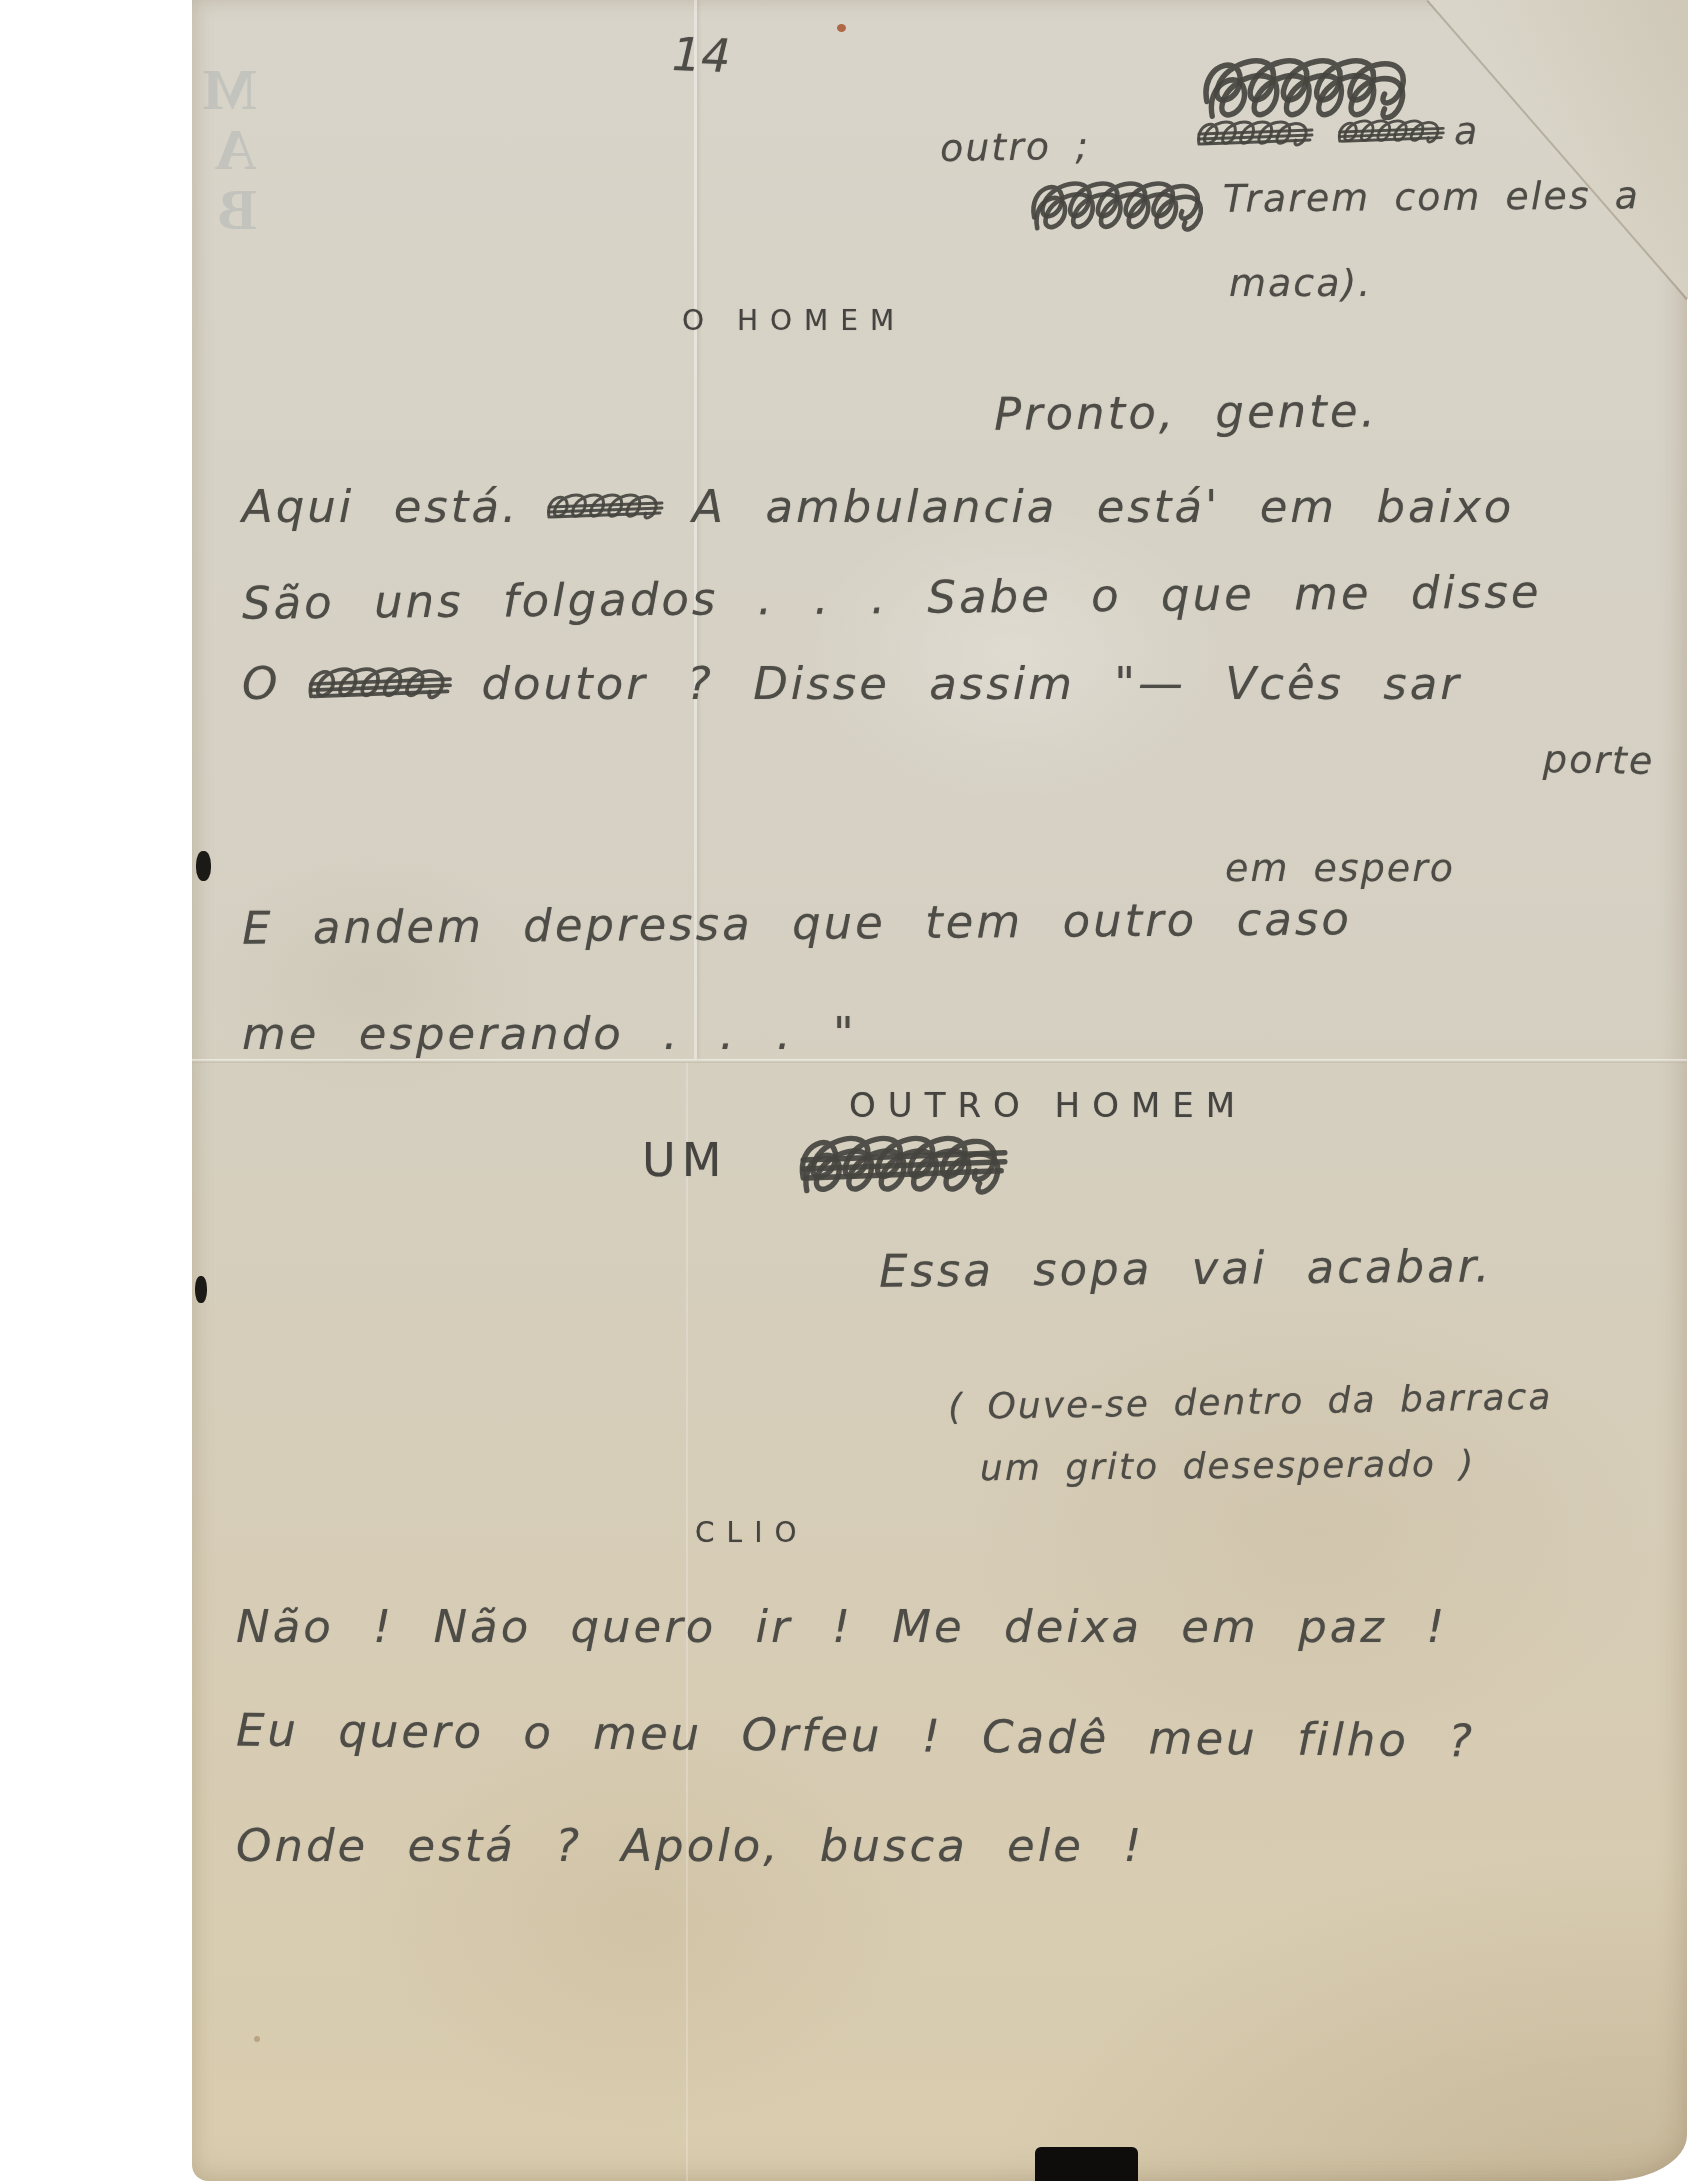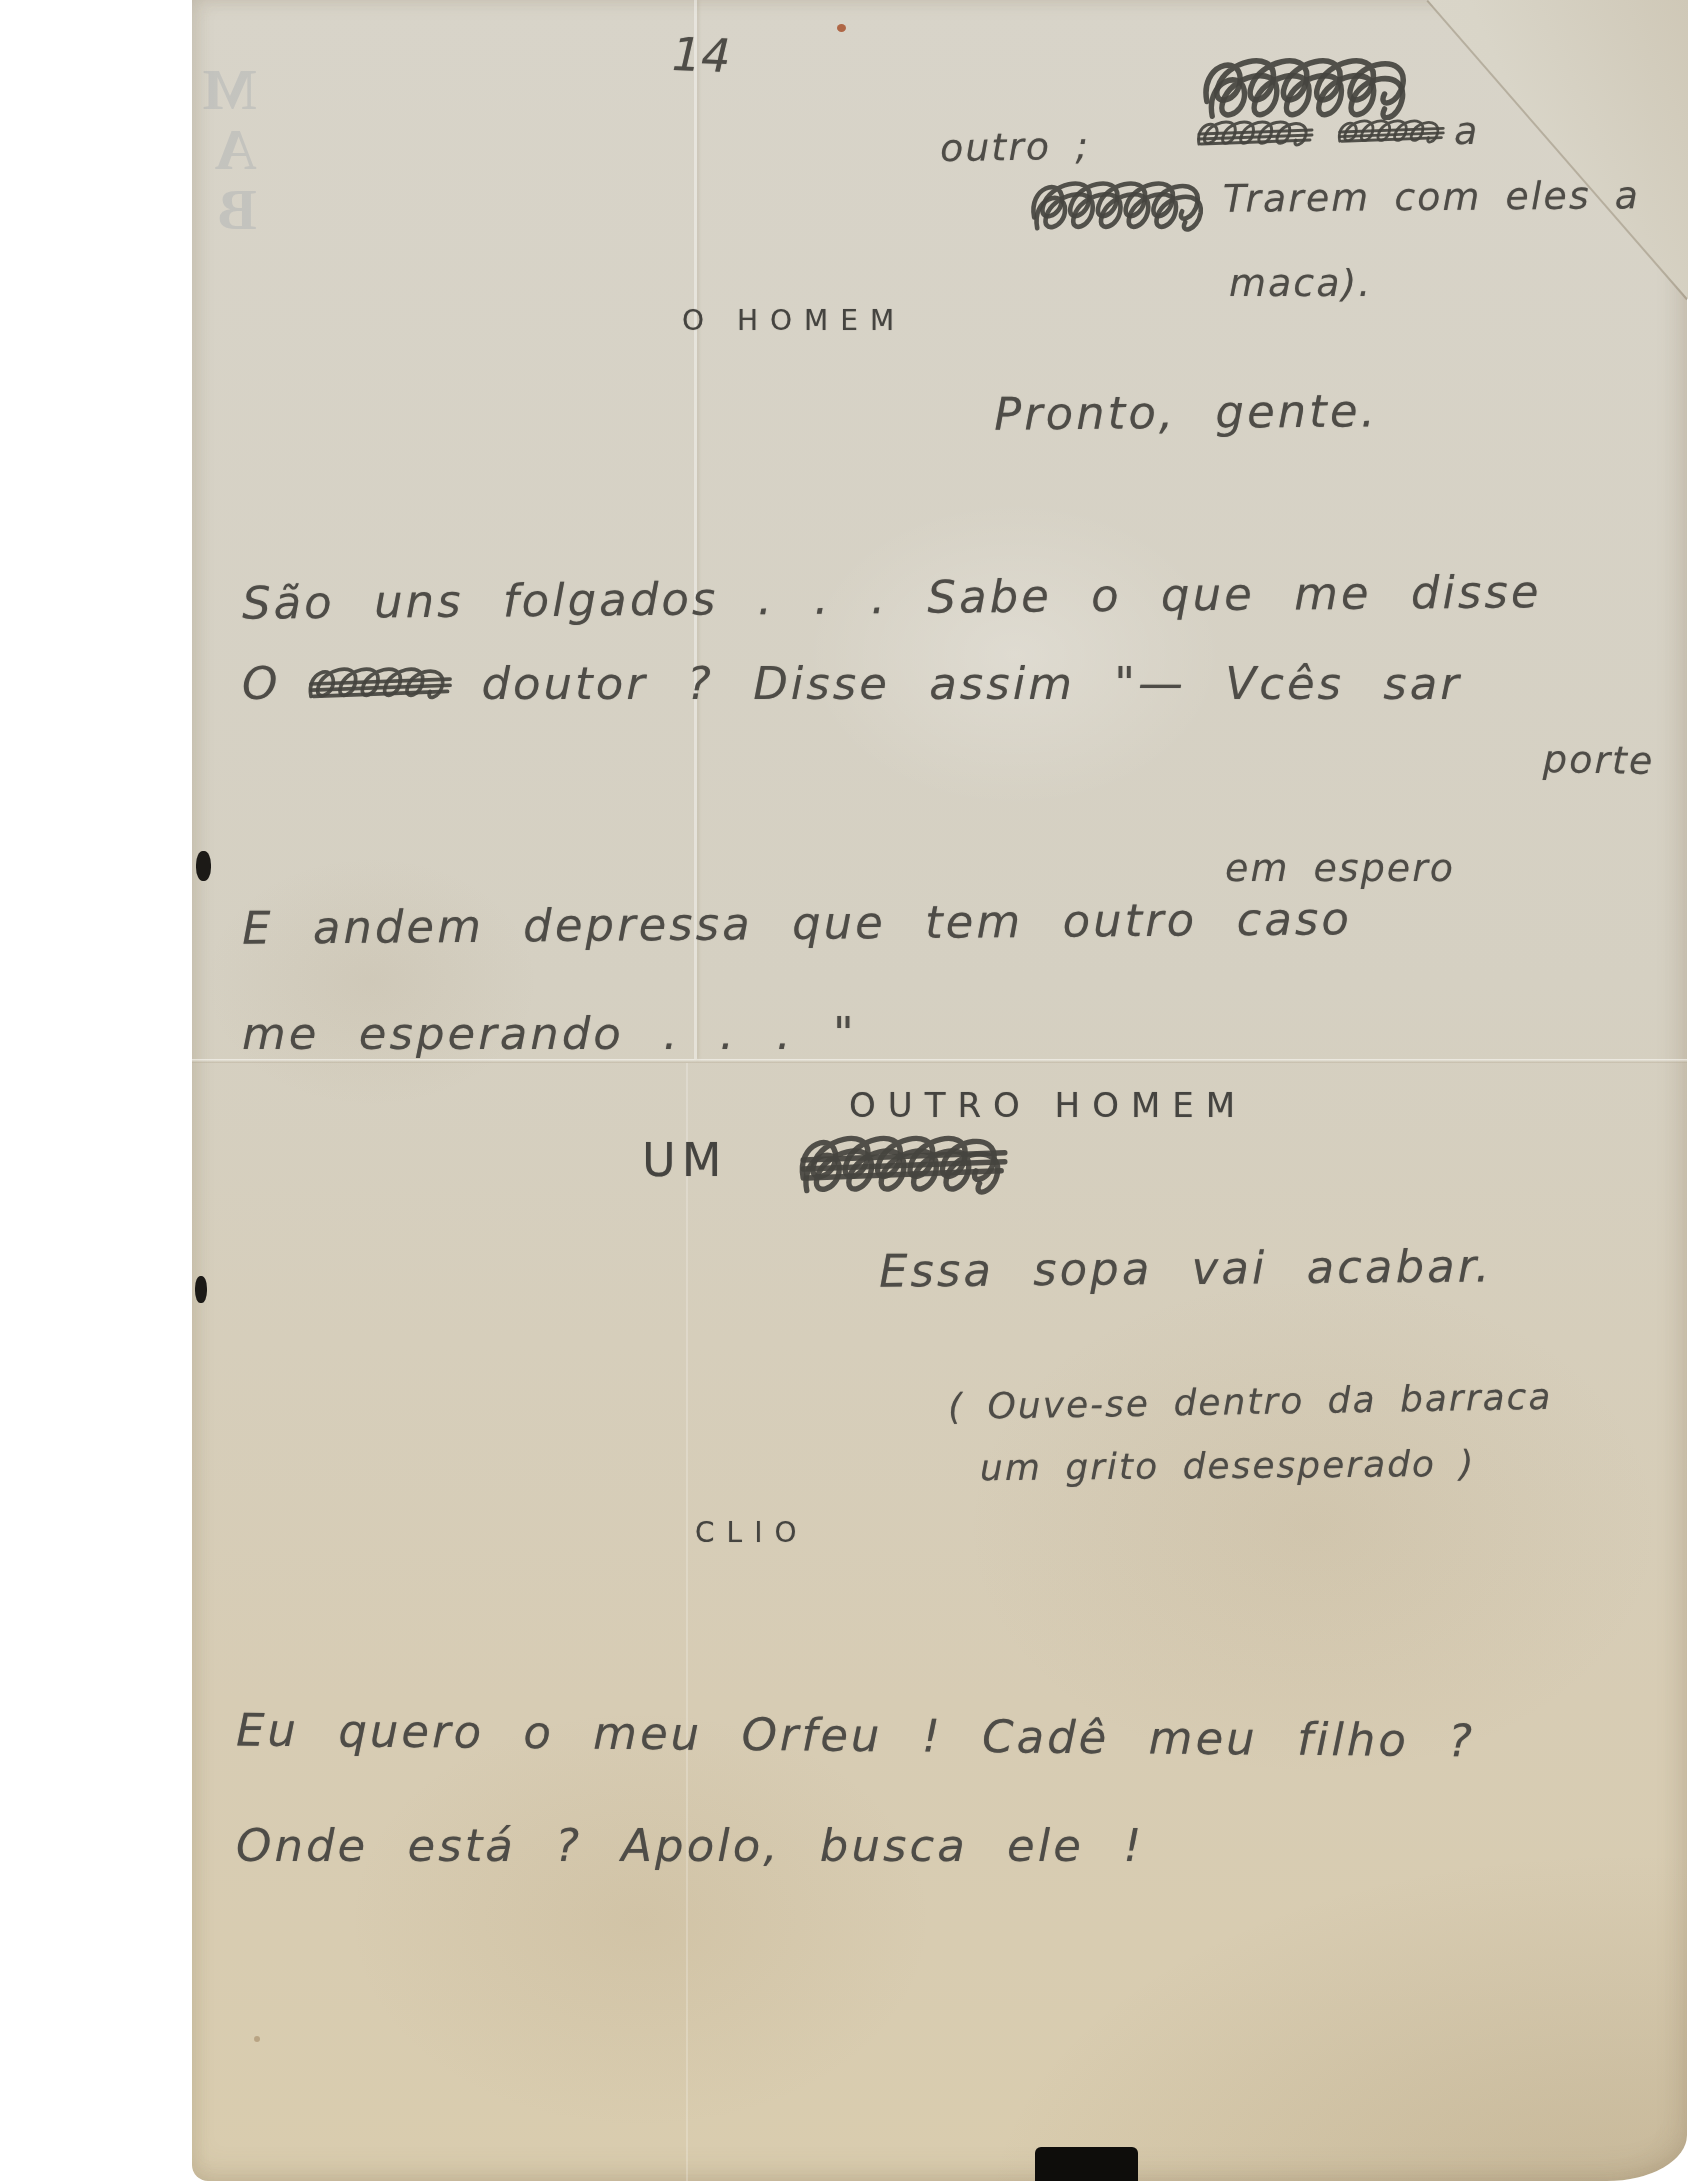--- a/index.html
+++ b/index.html
@@ -106,20 +106,28 @@
     <svg class="scr" style="position:absolute;left:836px;top:169px" width="185" height="66" viewBox="0 0 120 40">
         <use href="#loops"></use>
         <use href="#loops" transform="translate(2,7)"></use>
       </svg>
     <div class="hw note r-05" style="left:1031px;top:175px">Trarem com eles a</div>
     <div class="hw note" style="left:1037px;top:261px">maca).</div>
 
     <div class="hw caps" style="left:490px;top:304px">O HOMEM</div>
     <div class="hw dlg r-05" style="left:802px;top:386px">Pronto, gente.</div>
 
+    <div class="row" style="position:absolute;left:50px;top:480px">
+      <span class="hw dlg" style="position:static">Aqui está.</span>
+      <svg class="scr" width="121" height="42" viewBox="0 0 120 40">
+          <use href="#loops"></use>
+          <use href="#strikes"></use>
+        </svg>
+      <span class="hw dlg" style="position:static">A ambulancia está' em baixo</span>
+    </div>
 
     <div class="hw dlg r-05" style="left:50px;top:571px">São uns folgados . . . Sabe o que me disse</div>
 
     <div class="row" style="position:absolute;left:50px;top:657px">
       <span class="hw dlg" style="position:static">O</span>
       <svg class="scr" width="149" height="50" viewBox="0 0 120 40">
           <use href="#loops"></use>
           <use href="#strikes"></use>
         </svg>
       <span class="hw dlg" style="position:static">doutor ? Disse assim "— Vcês sar</span>
@@ -140,18 +148,19 @@
           <use href="#strikes"></use>
         </svg>
     </div>
 
     <div class="hw dlg r-05" style="left:687px;top:1242px">Essa sopa vai acabar.</div>
 
     <div class="hw note r-1" style="left:756px;top:1381px;font-size:36px">( Ouve-se dentro da barraca</div>
     <div class="hw note r-05" style="left:788px;top:1445px;font-size:36px">um grito desesperado )</div>
 
     <div class="hw caps" style="left:503px;top:1516px">CLIO</div>
+    <div class="hw dlg" style="left:44px;top:1600px">Não ! Não quero ir ! Me deixa em paz !</div>
     <div class="hw dlg r05" style="left:44px;top:1709px">Eu quero o meu Orfeu ! Cadê meu filho ?</div>
     <div class="hw dlg" style="left:44px;top:1819px">Onde está ? Apolo, busca ele !</div>
 
   </div>
 </div>
 
 
 </body></html>

